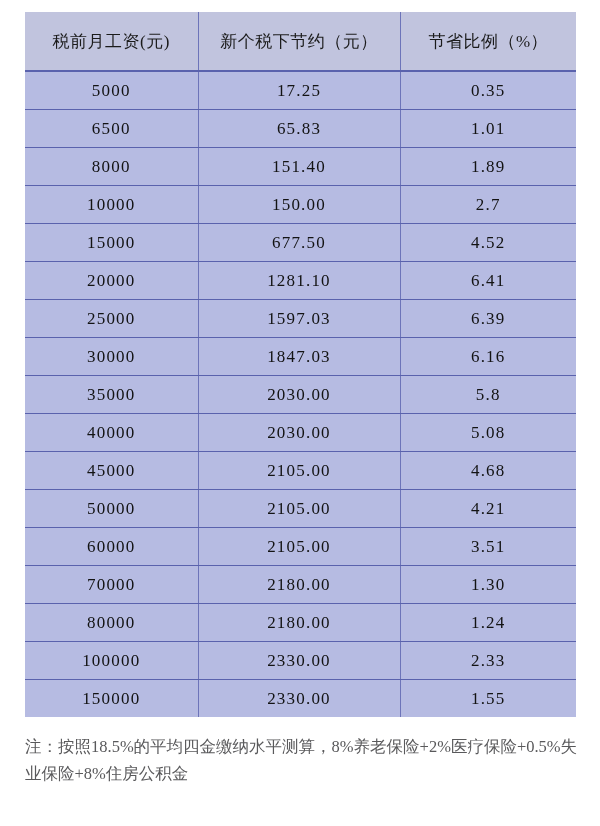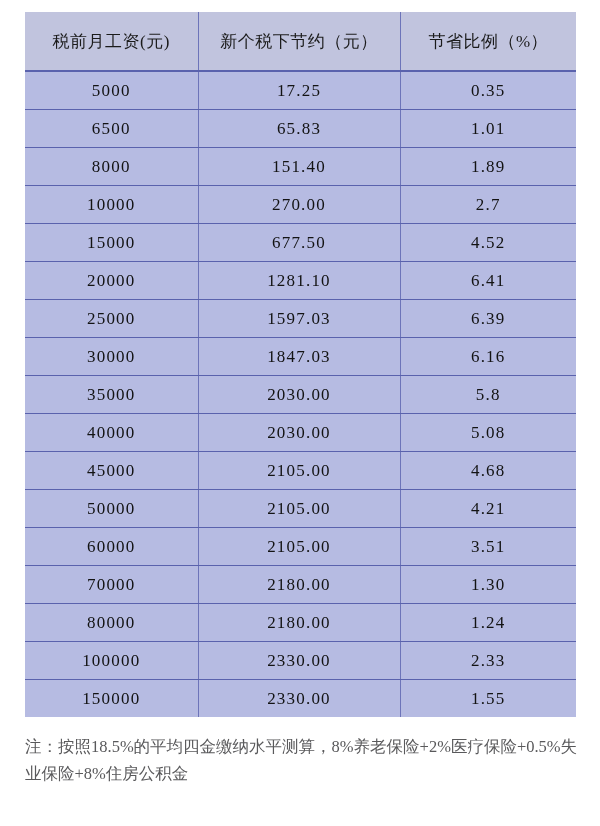--- a/index.html
+++ b/index.html
@@ -120,21 +120,21 @@
             <td>65.83</td>
             <td>1.01</td>
           </tr>
           <tr>
             <td>8000</td>
             <td>151.40</td>
             <td>1.89</td>
           </tr>
           <tr>
             <td>10000</td>
-            <td>270.00</td>
+            <td>150.00</td>
             <td>2.7</td>
           </tr>
           <tr>
             <td>15000</td>
             <td>677.50</td>
             <td>4.52</td>
           </tr>
           <tr>
             <td>20000</td>
             <td>1281.10</td>

